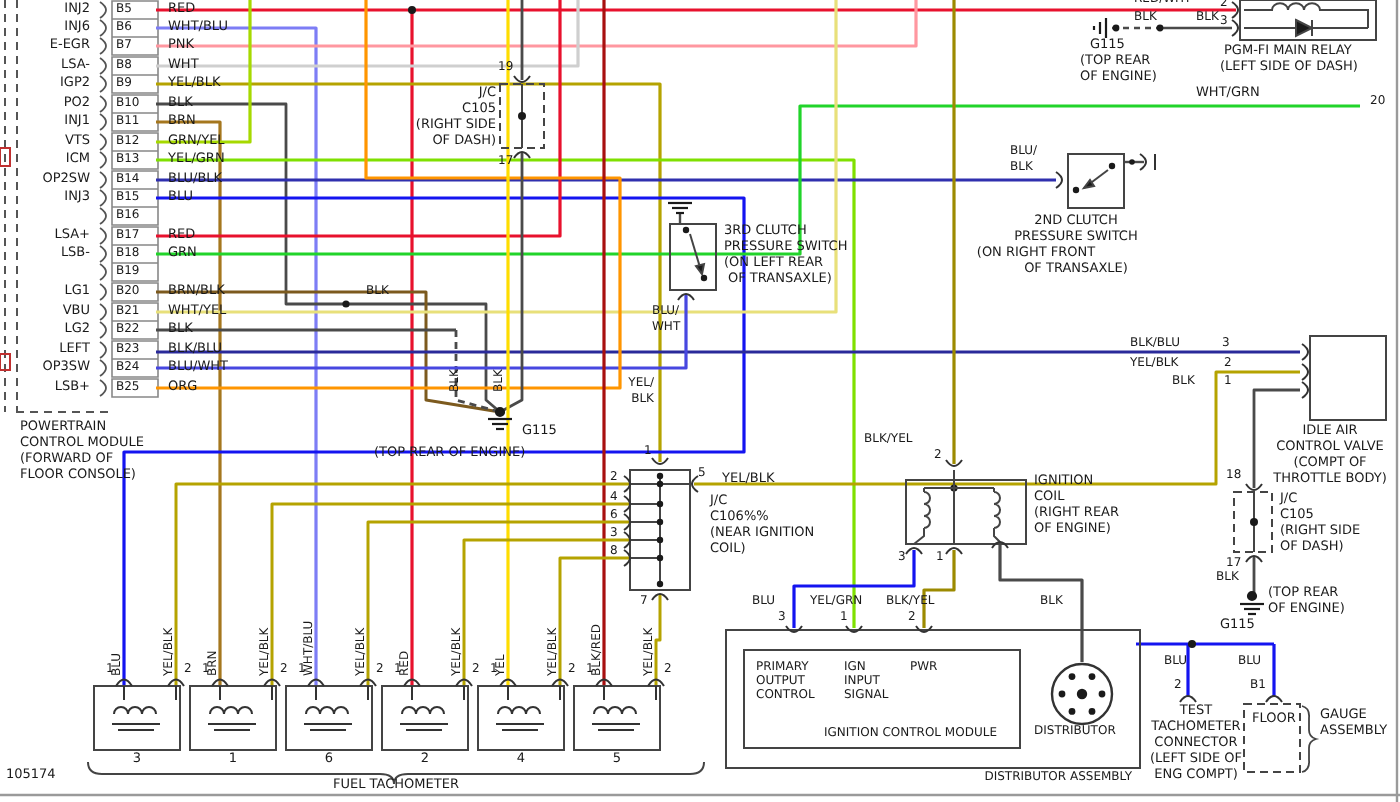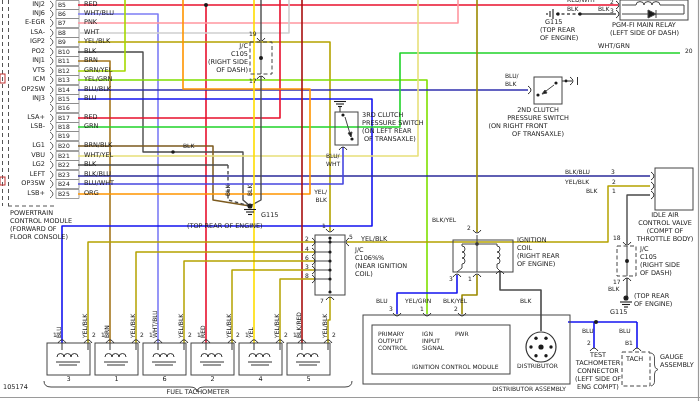--- a/index.html
+++ b/index.html
@@ -388,21 +388,21 @@
 
 <div class="lbl s" style="left:582px;top:328px">BLU</div>
 <div class="lbl s" style="left:619px;top:328px">BLU</div>
 <div class="lbl s" style="left:587px;top:340px">2</div>
 <div class="lbl s" style="left:625px;top:340px">B1</div>
 <div class="lbl c" style="left:558px;top:352px;width:80px">TEST</div>
 <div class="lbl c" style="left:558px;top:360px;width:80px">TACHOMETER</div>
 <div class="lbl c" style="left:558px;top:368px;width:80px">CONNECTOR</div>
 <div class="lbl c" style="left:558px;top:376px;width:80px">(LEFT SIDE OF</div>
 <div class="lbl c" style="left:558px;top:384px;width:80px">ENG COMPT)</div>
-<div class="lbl" style="left:626px;top:356px">TACH</div>
+<div class="lbl" style="left:626px;top:356px">FLOOR</div>
 <div class="lbl" style="left:660px;top:354px">GAUGE</div>
 <div class="lbl" style="left:660px;top:362px">ASSEMBLY</div>
 
 <div class="lbl s" style="left:322px;top:223px">1</div>
 <div class="lbl s" style="left:305px;top:236px">2</div>
 <div class="lbl s" style="left:305px;top:246px">4</div>
 <div class="lbl s" style="left:305px;top:255px">6</div>
 <div class="lbl s" style="left:305px;top:264px">3</div>
 <div class="lbl s" style="left:305px;top:273px">8</div>
 <div class="lbl s" style="left:320px;top:298px">7</div>

